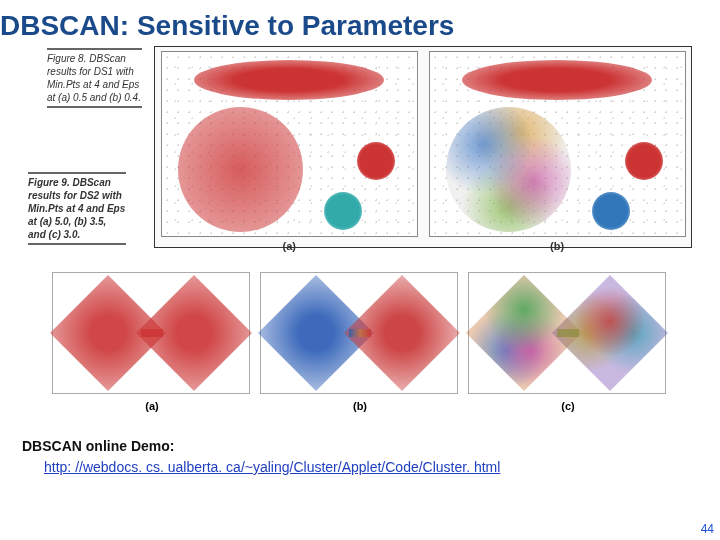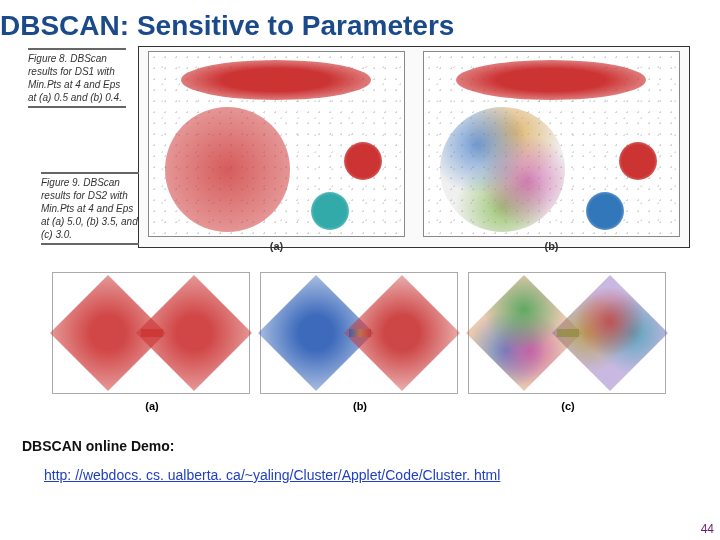--- a/index.html
+++ b/index.html
@@ -32,20 +32,21 @@
     width: 98px;
     font-size: 10px;
     font-style: italic;
     font-family: Arial, sans-serif;
     color: #333;
     line-height: 1.3;
     border-top: 2px solid #666;
     border-bottom: 2px solid #666;
     padding: 2px 0;
     margin-top: 2px;
+    margin-left: 19px;
   }
   .top-box {
     border: 1px solid #333;
     width: 550px;
     height: 200px;
     background: #fafafa;
     display: flex;
     justify-content: space-around;
     align-items: flex-start;
   }
@@ -114,23 +115,24 @@
   .scatter {
     position:absolute; inset:0;
     background-image:
       radial-gradient(rgba(150,150,150,0.4) 1px, transparent 1px),
       radial-gradient(rgba(150,150,150,0.3) 1px, transparent 1px);
     background-size: 11px 11px, 17px 17px;
     background-position: 0 0, 5px 7px;
   }
   .bottom-caption-wrap {
     position:absolute;
-    left:13px;
+    left:0px;
     top:126px;
     width:98px;
+    font-weight:bold;
   }
   .bottom-caption {
     font-size: 10px;
     font-style: italic;
     font-family: Arial, sans-serif;
     color: #333;
     line-height: 1.3;
     border-top: 2px solid #666;
     border-bottom: 2px solid #666;
     padding: 2px 0;
@@ -184,36 +186,36 @@
   .diamond-label {
     position:absolute;
     bottom:0; left:50%; transform:translateX(-50%);
     font-size:11px; font-weight:bold;
   }
   .demo-line {
     font-size: 14px;
     font-weight: bold;
     font-family: "Trebuchet MS", Verdana, Arial, sans-serif;
     color: #111;
-    margin: 26px 0 12px 22px;
+    margin: 26px 0 4px 22px;
   }
   .demo-link {
     font-size: 14px;
     font-family: "Trebuchet MS", Verdana, Arial, sans-serif;
     color: #2040c0;
     text-decoration: underline;
     margin-left: 44px;
     cursor: pointer;
     margin-top: 15px;
   }
   .pagenum {
     position:absolute;
     right:6px; bottom:4px;
     font-size:12px;
-    color:#701a75;
+    color:#1d4ed8;
   }
 </style>
 </head>
 <body>
 
 
 
 <div class="title">DBSCAN: Sensitive to Parameters</div>
 
 <div class="figure-area">

